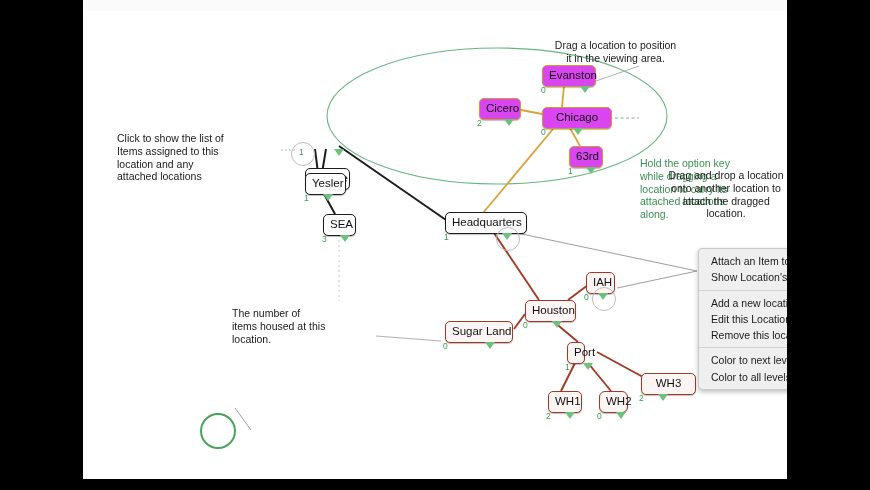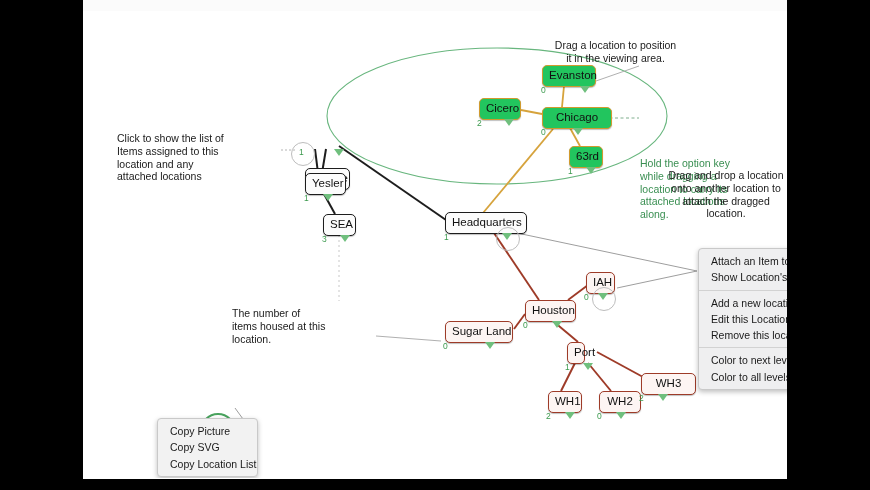--- a/index.html
+++ b/index.html
@@ -8,21 +8,21 @@
   #window{position:absolute;left:83px;top:0px;width:704px;height:479px;background:#ffffff;}
   #titlebar{position:absolute;left:0;top:0;width:704px;height:11px;background:#fbfbfb;border-bottom:1px solid #3a3a3a;}
   #canvas{position:absolute;left:0;top:11px;width:704px;height:467px;background:#ffffff;overflow:hidden;}
   #edgesvg{position:absolute;left:0;top:0;width:704px;height:467px;}
 
   .node{position:absolute;box-sizing:border-box;border:1.6px solid #222;border-radius:5px;
         background:#fdfdfd;color:#111;font-size:11.5px;line-height:1;
         padding:4px 6px 4px 6px;white-space:nowrap;text-align:center;
         box-shadow:0 1px 1px rgba(0,0,0,.25);}
   .node.black{border-color:#1d1d1d;background:#fcfcfc;}
-  .node.amber{border-color:#d19a2e;background:#22c55e;}
+  .node.amber{border-color:#d19a2e;background:#d946ef;}
   .node.red{border-color:#9e3b28;background:#fdf5f3;}
   .node .lbl{display:block;}
 
   .cnt{position:absolute;font-size:8.5px;color:#3c9a4e;line-height:1;}
   .tri{position:absolute;width:0;height:0;border-left:5.5px solid transparent;
        border-right:5.5px solid transparent;border-top:7px solid #6fbf7d;}
   .halo{position:absolute;border:1px solid #bdbdbd;border-radius:50%;background:transparent;}
 
   .note{position:absolute;font-size:10.5px;color:#1a1a1a;line-height:1.22;}
   .note.green{color:#3a8f52;}
@@ -152,21 +152,21 @@
       </div>
       <div class="cnt" style="left:482px;top:352px;">1</div>
       <div class="tri" style="left:500px;top:352px;"></div>
 
       <div class="node red" style="left:465px;top:380px;width:34px;">
         <span class="lbl">WH1</span>
       </div>
       <div class="cnt" style="left:463px;top:401px;">2</div>
       <div class="tri" style="left:482px;top:401px;"></div>
 
-      <div class="node red" style="left:516px;top:380px;width:42px;">
+      <div class="node red" style="left:516px;top:380px;width:29px;border-radius:6px;">
         <span class="lbl">WH2</span>
       </div>
       <div class="cnt" style="left:514px;top:401px;">0</div>
       <div class="tri" style="left:533px;top:401px;"></div>
 
       <div class="node red" style="left:558px;top:362px;width:55px;">
         <span class="lbl">WH3</span>
       </div>
       <div class="cnt" style="left:556px;top:383px;">2</div>
       <div class="tri" style="left:575px;top:383px;"></div>
@@ -187,21 +187,16 @@
         <div class="mi">Show Location's Item List</div>
         <div class="sep"></div>
         <div class="mi">Add a new location</div>
         <div class="mi">Edit this Location</div>
         <div class="mi">Remove this location</div>
         <div class="sep"></div>
         <div class="mi">Color to next level</div>
         <div class="mi">Color to all levels</div>
       </div>
 
-      <div class="menu light" style="left:74px;top:407px;width:99px;">
-        <div class="mi">Copy Picture</div>
-        <div class="mi">Copy SVG</div>
-        <div class="mi">Copy Location List</div>
-      </div>
 
     </div>
   </div>
 </div>
 
 </body></html>

